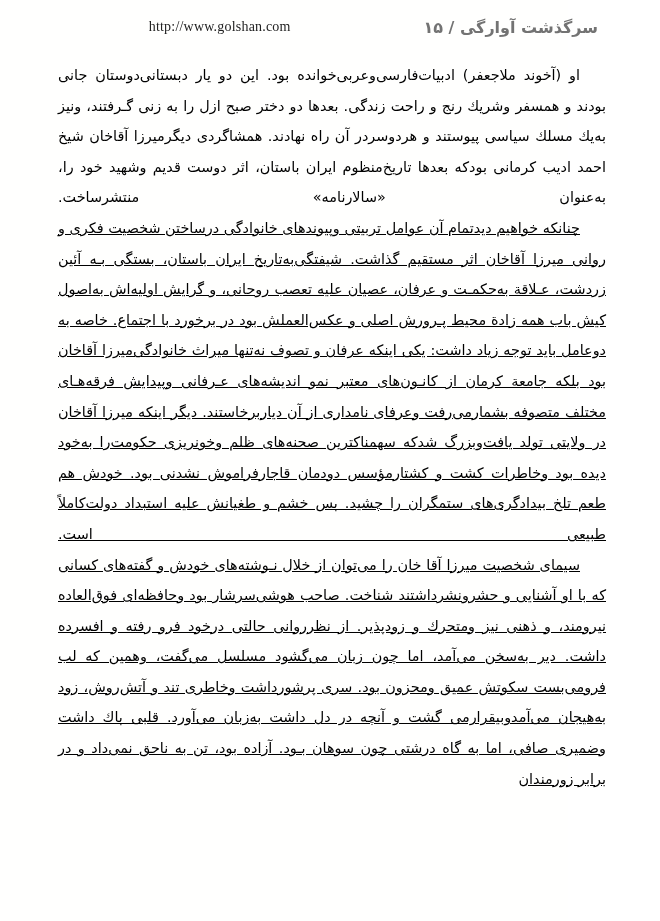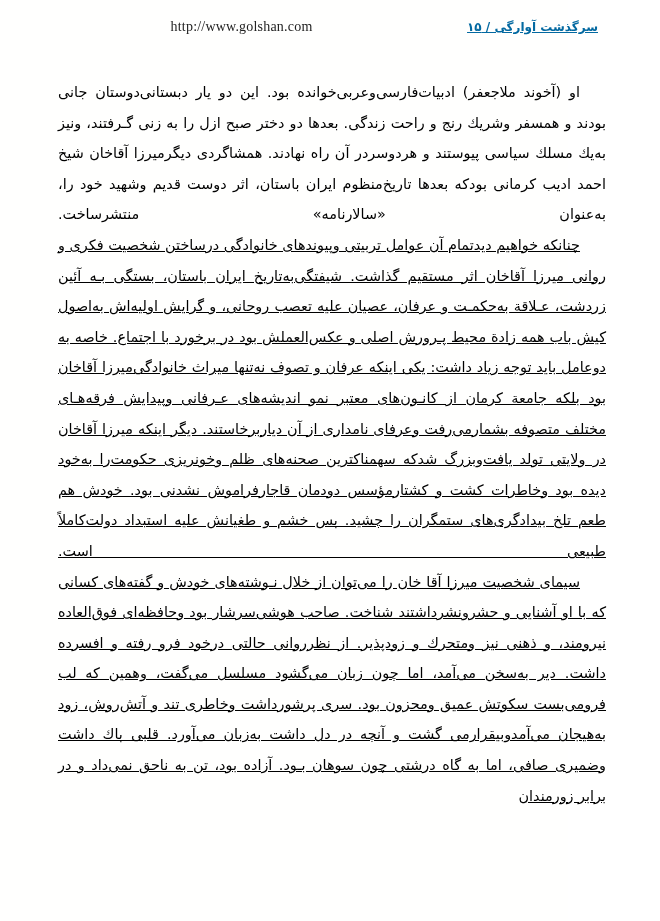--- a/index.html
+++ b/index.html
@@ -30,26 +30,25 @@
     height: 26px;
     display: flex;
     align-items: center;
     justify-content: space-between;
     box-sizing: border-box;
     padding: 0 62px 0 58px;
   }
   .header-right {
     direction: rtl;
     font-family: "DejaVu Sans", sans-serif;
-    font-size: 12px;
+    font-size: 16px;
     font-weight: bold;
-    color: #0369a1;
+    color: #737373;
     letter-spacing: 0px;
     white-space: nowrap;
-    text-decoration: underline;
   }
   .header-center {
     font-family: "Liberation Serif", serif;
     font-size: 14px;
     color: #222;
     letter-spacing: 0.2px;
     margin-right: 82px;
   }
   .header-left-spacer {
     width: 40px;
@@ -59,21 +58,20 @@
     top: 60px;
     left: 58px;
     width: 548px;
     direction: rtl;
     text-align: justify;
     text-align-last: justify;
     font-family: "DejaVu Sans", sans-serif;
     font-size: 14.4px;
     line-height: 30.6px;
     color: #000;
-    margin-top: 17px;
   }
   .body-text p {
     margin: 0;
     padding: 0;
     text-indent: 26px;
   }
   .body-text p.last-line-right {
     text-align-last: right;
   }
   .body-text p + p {

